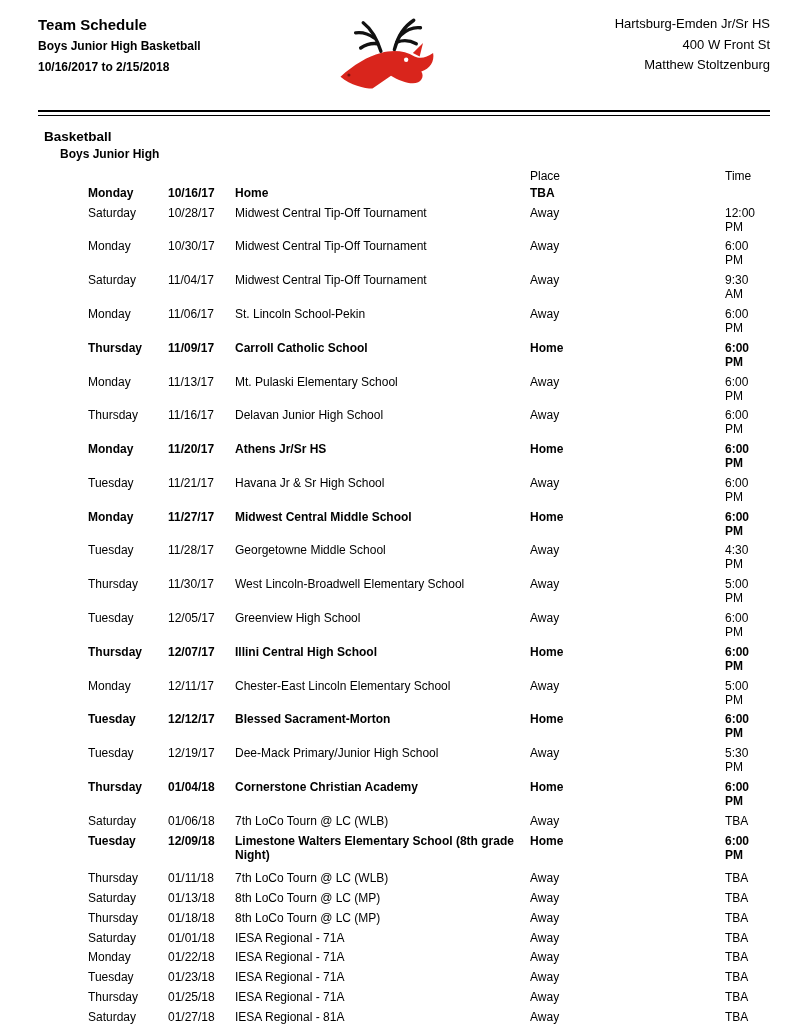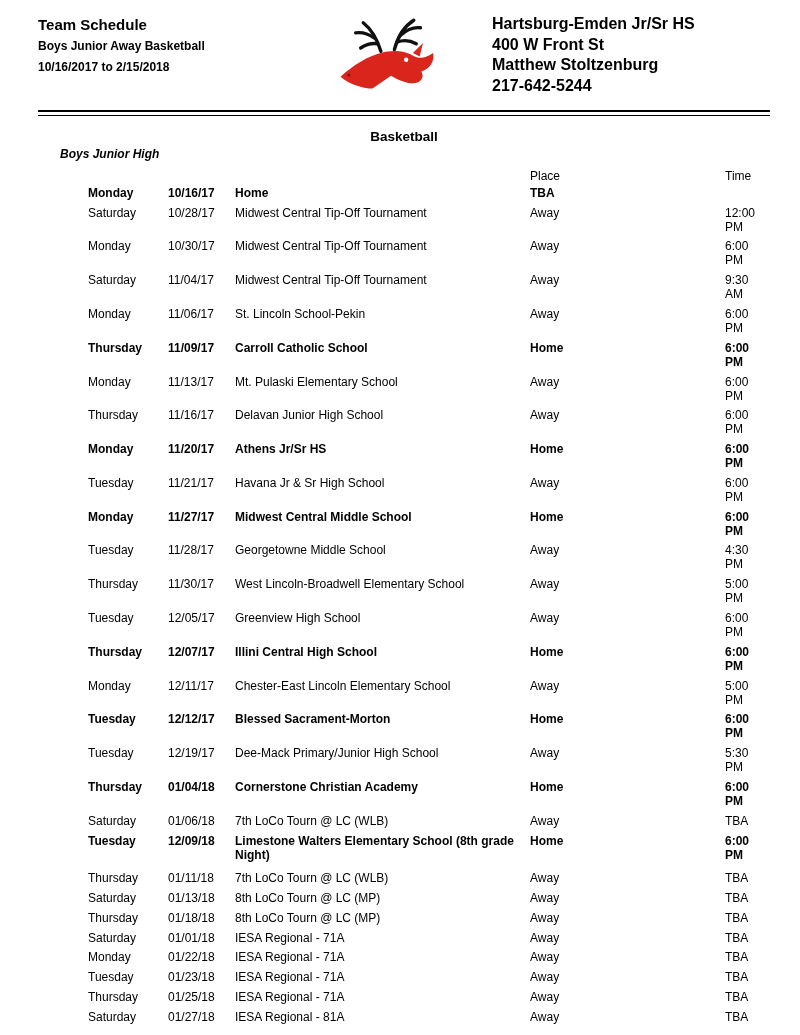--- a/index.html
+++ b/index.html
@@ -26,43 +26,42 @@
   .hdr-title { font-size: 15px; font-weight: bold; line-height: 22px; }
   .hdr-sub   { font-size: 12px; font-weight: bold; line-height: 21px; }
   .hdr-center {
     flex: 1;
     display: flex;
     justify-content: center;
     align-items: flex-start;
     padding-top: 2px;
   }
   .hdr-right { width: 278px; flex: none; }
-  .hdr-right div { font-size: 16px; font-weight: bold; line-height: 20.6px; }
+  .hdr-right div { font-size: 13px; font-weight: normal; line-height: 20.6px; text-align: right; }
 
   
   .double-rule {
     margin-top: 10px;
     height: 3px;
     border-top: 2px solid #000;
     border-bottom: 1.5px solid #000;
   }
 
   
   .section-sport {
     margin-top: 13px;
+    margin-left: 6px;
     font-size: 13.5px;
     font-weight: bold;
-    text-align: center;
   }
   .section-team {
     margin-top: 3px;
     margin-left: 22px;
     font-size: 12px;
     font-weight: bold;
-    font-style: italic;
   }
 
   
   .table-wrap {
     margin-left: 50px;
     margin-top: 8px;
   }
   .row {
     display: grid;
     grid-template-columns: 80px 67px 295px 195px 1fr;
@@ -81,21 +80,21 @@
 </style>
 </head>
 <body>
 
 <div class="page">
 
   <div class="header">
 
     <div class="hdr-left">
       <div class="hdr-title">Team Schedule</div>
-      <div class="hdr-sub">Boys Junior Away Basketball</div>
+      <div class="hdr-sub">Boys Junior High Basketball</div>
       <div class="hdr-sub">10/16/2017 to 2/15/2018</div>
     </div>
 
     <div class="hdr-center">
       <span>
         <svg width="118" height="80" viewBox="0 0 140 95" xmlns="http://www.w3.org/2000/svg">
 
           <g stroke="#111111" stroke-width="4" fill="none" stroke-linecap="round">
             <path d="M58 42 C53 26 46 15 37 8"></path>
             <path d="M50 26 C43 21 35 19 28 20"></path>
@@ -121,21 +120,20 @@
 
           <circle cx="20" cy="70" r="1.8" fill="#7a1410"></circle>
         </svg>
       </span>
     </div>
 
     <div class="hdr-right">
       <div>Hartsburg-Emden Jr/Sr HS</div>
       <div>400 W Front St</div>
       <div>Matthew Stoltzenburg</div>
-      <div>217-642-5244</div>
     </div>
   </div>
 
   <div class="double-rule"></div>
 
   <div class="section-sport">Basketball</div>
   <div class="section-team">Boys Junior High</div>
 
   <div class="table-wrap">
 

